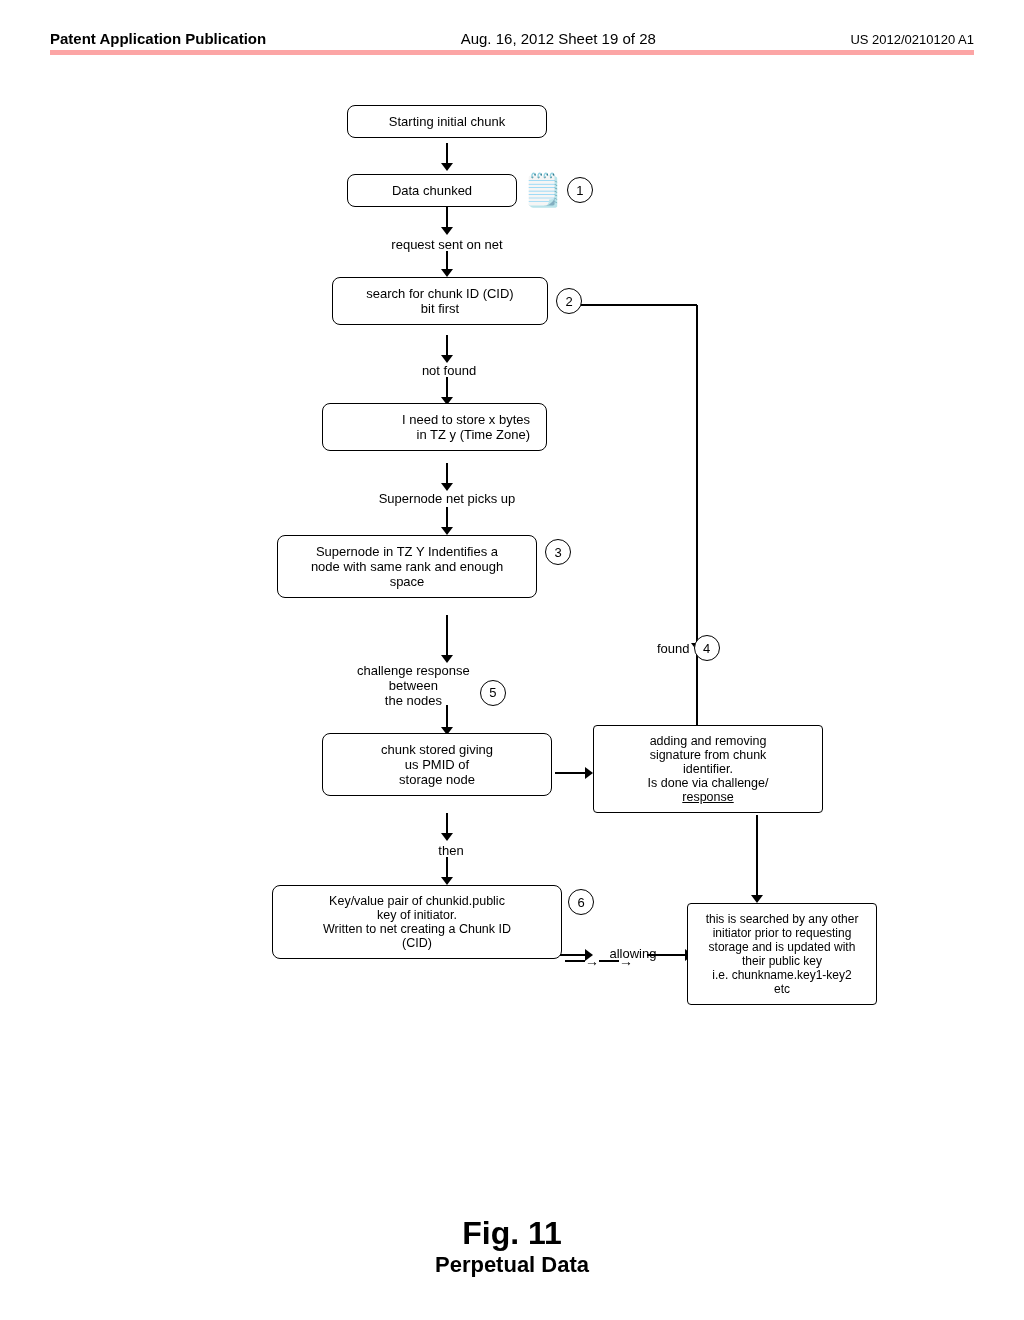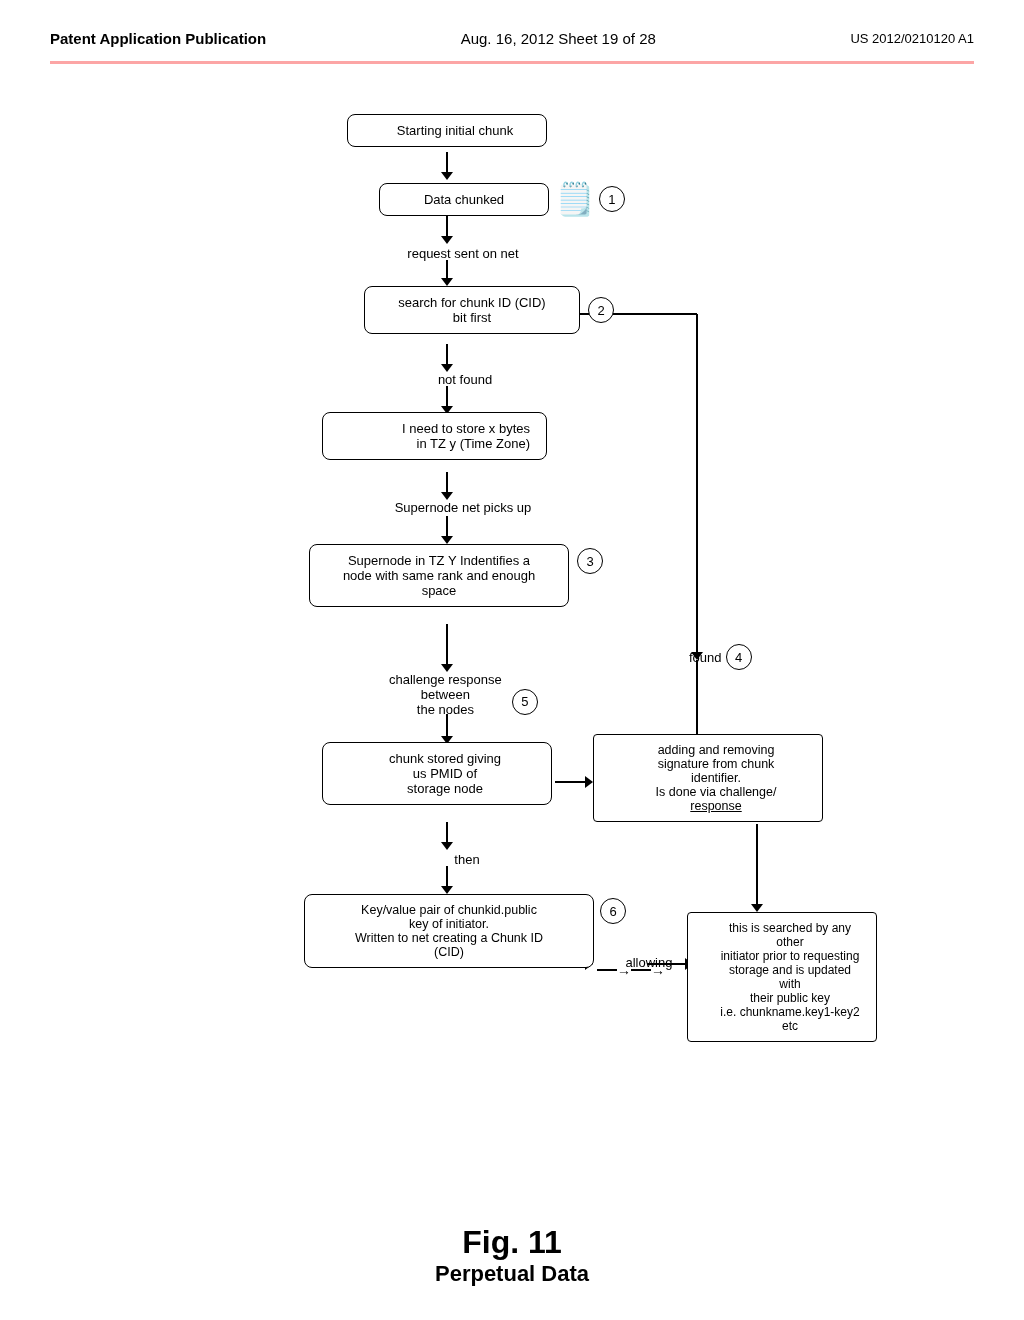--- a/index.html
+++ b/index.html
@@ -13,23 +13,23 @@
     .page {
       width: 1024px;
       min-height: 1320px;
       position: relative;
       background: #fff;
       padding: 30px 50px;
     }
     .header {
       display: flex;
       justify-content: space-between;
-      align-items: center;
-      border-bottom: 3px solid #fca5a5;
-      padding-bottom: 14px;
+      align-items: flex-end;
+      border-bottom: 5px solid #fca5a5;
+      padding-bottom: 3px;
       margin-bottom: 30px;
     }
     .header-left {
       font-weight: bold;
       font-size: 15px;
     }
     .header-center {
       font-size: 15px;
     }
     .header-right {
@@ -98,21 +98,20 @@
       font-size: 32px;
       font-weight: bold;
     }
     .fig-caption .fig-title {
       font-size: 22px;
       font-weight: bold;
     }
     
     .fc-node {
       position: absolute;
-      padding-left: 32px;
     }
   </style>
 </head>
 <body>
 
 <div class="page">
 
   <div class="header">
     <span class="header-left">Patent Application Publication</span>
     <span class="header-center">Aug. 16, 2012   Sheet 19 of 28</span>

